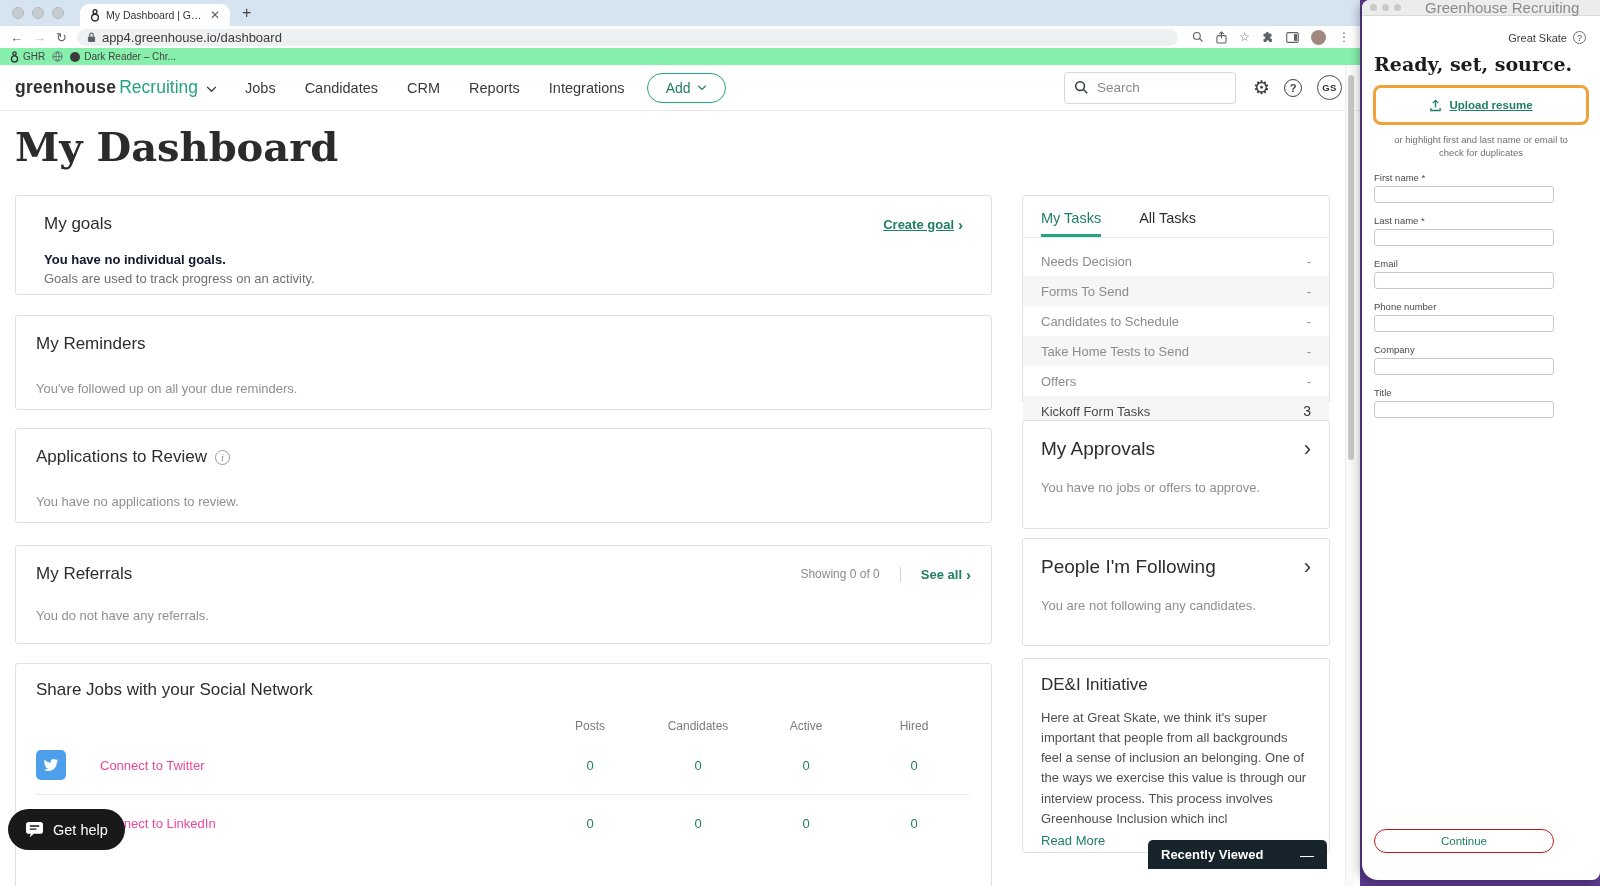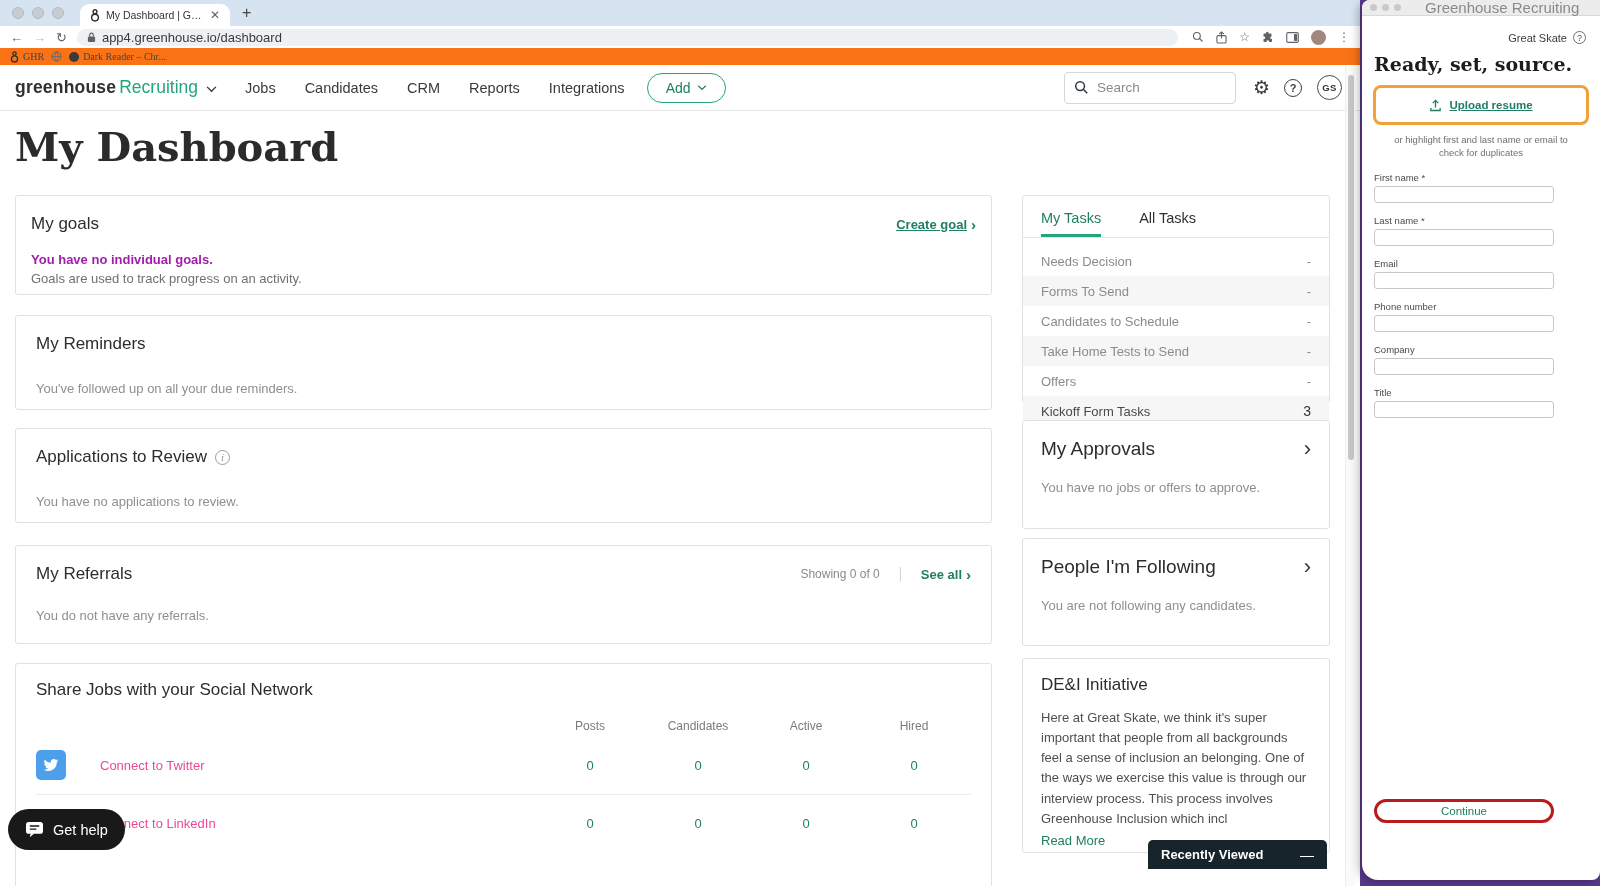--- a/index.html
+++ b/index.html
@@ -15,21 +15,21 @@
   .tab { display:flex; align-items:center; gap:6px; background:#fff; height:22px; margin-top:4px; border-radius:9px 9px 0 0; padding:0 10px; width:150px; font-size:10.5px; color:#333; }
   .tab-title { white-space:nowrap; overflow:hidden; text-overflow:ellipsis; flex:1; }
   .tab-close { color:#5f6368; font-size:12px; }
   .newtab { margin-left:12px; color:#444; font-size:16px; line-height:1; }
   .toolbar { height:22px; display:flex; align-items:center; gap:10px; padding:0 10px; background:#fff; }
   .navbtn { color:#5f6368; font-size:13px; line-height:1; }
   .navbtn.fwd { color:#b9bdc1; }
   .omnibox { flex:1; max-width:1130px; height:17px; background:#eef1f4; border-radius:9px; display:flex; align-items:center; gap:6px; padding:0 10px; font-size:13px; color:#3a3a3a; }
   .tb-icons { display:flex; align-items:center; gap:12px; margin-left:4px; color:#5f6368; font-size:12px; }
   .profile-dot { width:15px; height:15px; border-radius:50%; background:#a1887f; }
-  .bookmarksbar { height:17px; display:flex; align-items:center; gap:7px; padding:0 10px; font-size:10px; color:#444; background:#f97316;font-family:Liberation Serif, serif; }
+  .bookmarksbar { height:17px; display:flex; align-items:center; gap:7px; padding:0 10px; font-size:10px; color:#444; background:#86efac; }
   .bm-item { display:flex; align-items:center; gap:4px; }
   .dr-dot { width:10px; height:10px; border-radius:50%; background:#3b3b3b; }
 
   
   .appnav { height:46px; border-bottom:1px solid #e7e7e7; display:flex; align-items:center; padding:0 18px 0 15px; background:#fff; }
   .gh-word { font-size:17.5px; font-weight:bold; color:#313131; letter-spacing:.2px; }
   .gh-product { font-size:17.5px; color:#24a47f; margin-left:3px; }
   .logo-chev { margin:3px 0 0 8px; }
   .nav-links { display:flex; gap:29px; margin-left:28px; font-size:14.5px; color:#3a3a3a; }
   .nav-link { cursor:default; }
@@ -45,24 +45,24 @@
   .page-title { position:absolute; left:15px; top:123px; font-size:40px; font-weight:600; color:#2b2b2b; }
   .col-left { position:absolute; left:15px; top:195px; width:977px; }
   .col-right { position:absolute; left:1022px; top:195px; width:308px; }
   .card { background:#fff; border:1px solid #e1e1e1; border-radius:3px; }
   .card h2 { font-size:17px; font-weight:400; color:#2d2d2d; }
   .card-hd { display:flex; align-items:center; justify-content:space-between; }
   .glink { color:#1f7e63; font-size:13px; font-weight:bold; display:inline-flex; align-items:center; gap:4px; cursor:pointer; }
   .glink .u { text-decoration:underline; }
   .chev { font-size:15px; line-height:1; }
   .empty { font-size:13px; color:#8f8f8f; }
-  .bold-line { font-size:13px; font-weight:bold; color:#a21caf; }
+  .bold-line { font-size:13px; font-weight:bold; color:#0f172a; }
   .sub-line { font-size:13px; color:#707070; margin-top:4px; }
 
-  .c-goals { height:100px; padding:18px 15px; margin-bottom:20px; }
+  .c-goals { height:100px; padding:18px 28px; margin-bottom:20px; }
   .c-apps  { height:95px;  padding:18px 20px; margin-bottom:22px; }
   .c-rem   { height:95px;  padding:18px 20px; margin-bottom:18px; }
   .c-ref   { height:99px;  padding:18px 20px; margin-bottom:19px; }
   .c-share { height:240px; padding:16px 20px; }
   .info-i { width:15px; height:15px; border-radius:50%; border:1px solid #9a9a9a; color:#9a9a9a; font-size:10px; font-style:italic; font-family:"DejaVu Serif",serif; display:inline-flex; align-items:center; justify-content:center; margin-left:8px; }
   .hd-left { display:flex; align-items:center; }
   .ref-right { display:flex; align-items:center; gap:20px; }
   .showing { font-size:12px; color:#8a8a8a; }
   .vdiv { width:1px; height:15px; background:#d4d4d4; }
 
@@ -115,21 +115,21 @@
   .panel-account { display:flex; justify-content:flex-end; align-items:center; gap:6px; padding:15px 14px 0; font-size:11px; color:#3c3c3c; }
   .q-circle { width:13px; height:13px; border-radius:50%; border:1px solid #6d6d6d; font-size:9px; display:flex; align-items:center; justify-content:center; color:#555; }
   .panel-heading { font-family:"DejaVu Serif",serif; font-size:19px; font-weight:600; color:#1c1c1c; margin:9px 0 0 12px; }
   .upload-wrap { margin:10px 11px 0; border:3px solid #f0a13a; border-radius:8px; height:40px; display:flex; align-items:center; justify-content:center; }
   .upload-btn { display:flex; align-items:center; gap:7px; background:none; border:none; cursor:pointer; }
   .upload-label { font-size:11.5px; font-weight:bold; color:#1f7e63; text-decoration:underline; font-family:"Liberation Sans",sans-serif; }
   .panel-hint { margin-top:8px; text-align:center; font-size:9.5px; color:#6f6f6f; line-height:1.4; }
   .pfield { margin:12px 0 0 12px; width:180px; }
   .pfield label { font-size:9.5px; color:#4a4a4a; display:block; }
   .pfield input { margin-top:3px; width:180px; height:17px; border:1px solid #c8c8c8; border-radius:3px; font-size:11px; padding:0 5px; font-family:"Liberation Sans",sans-serif; }
-  .continue-btn { position:absolute; left:12px; top:799px; width:180px; height:24px; border:3px solid #b91c1c; border-radius:13px; background:#fff; color:#1f7e63; font-size:11.5px; display:flex; align-items:center; justify-content:center; cursor:pointer; font-family:"Liberation Sans",sans-serif; }
+  .continue-btn { position:absolute; left:12px; top:829px; width:180px; height:24px; border:1px solid #b91c1c; border-radius:13px; background:#fff; color:#1f7e63; font-size:11.5px; display:flex; align-items:center; justify-content:center; cursor:pointer; font-family:"Liberation Sans",sans-serif; }
 </style>
 </head>
 <body>
 
 <div class="browser">
 
   <div class="tabstrip">
     <div class="lights">
       <span class="light"></span>
       <span class="light"></span>

